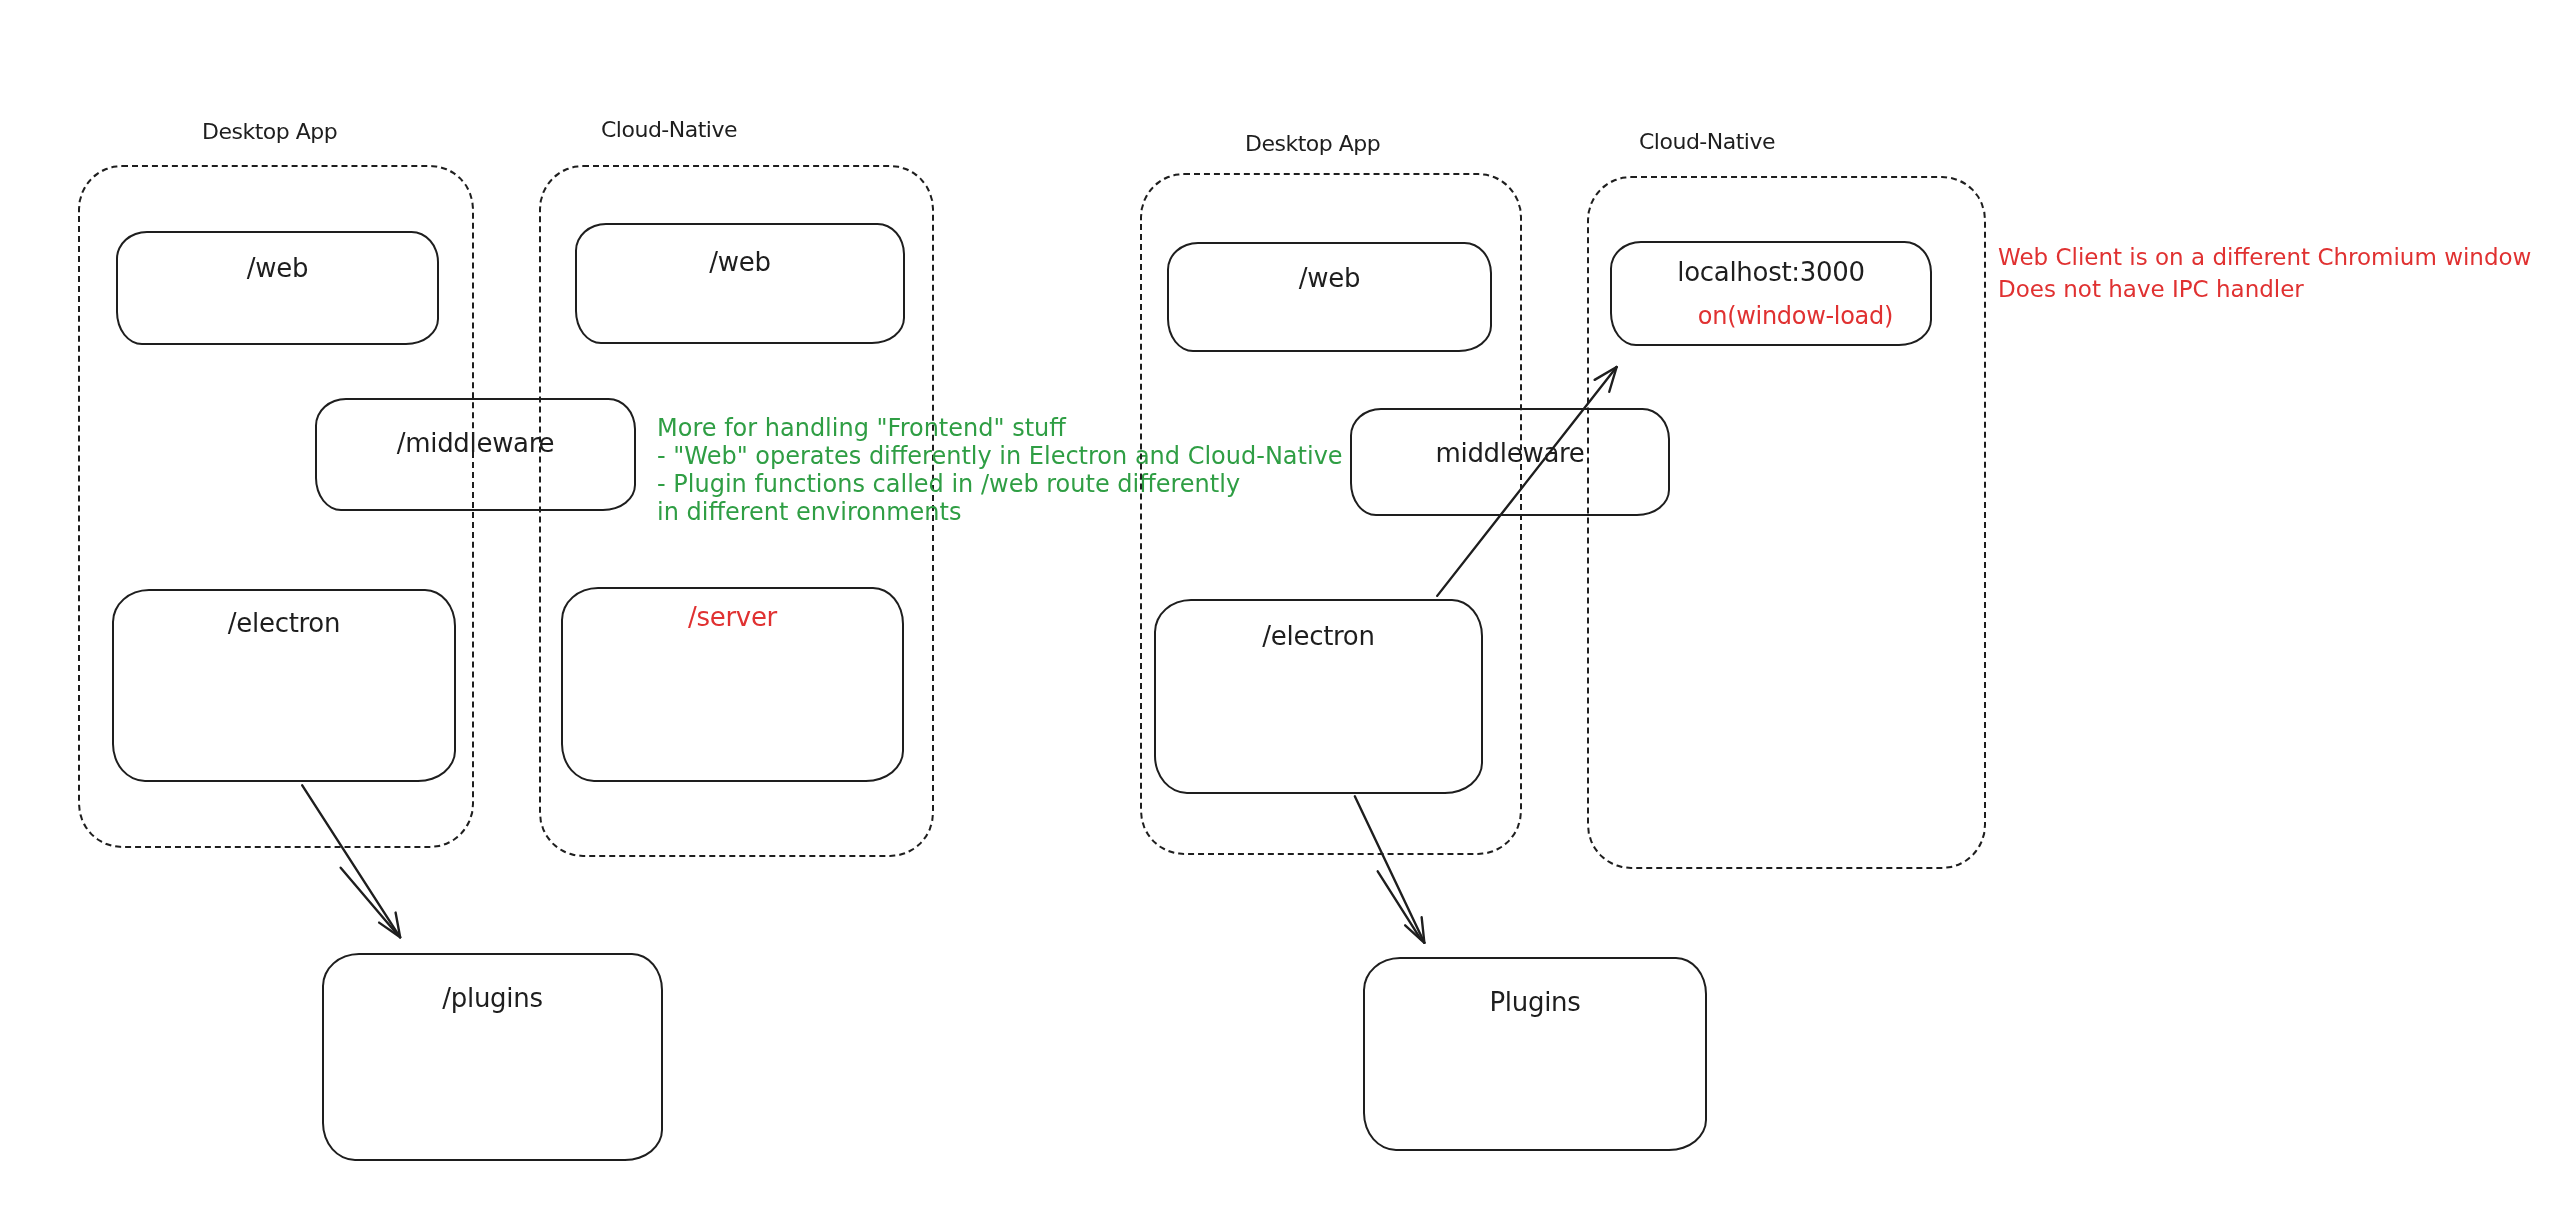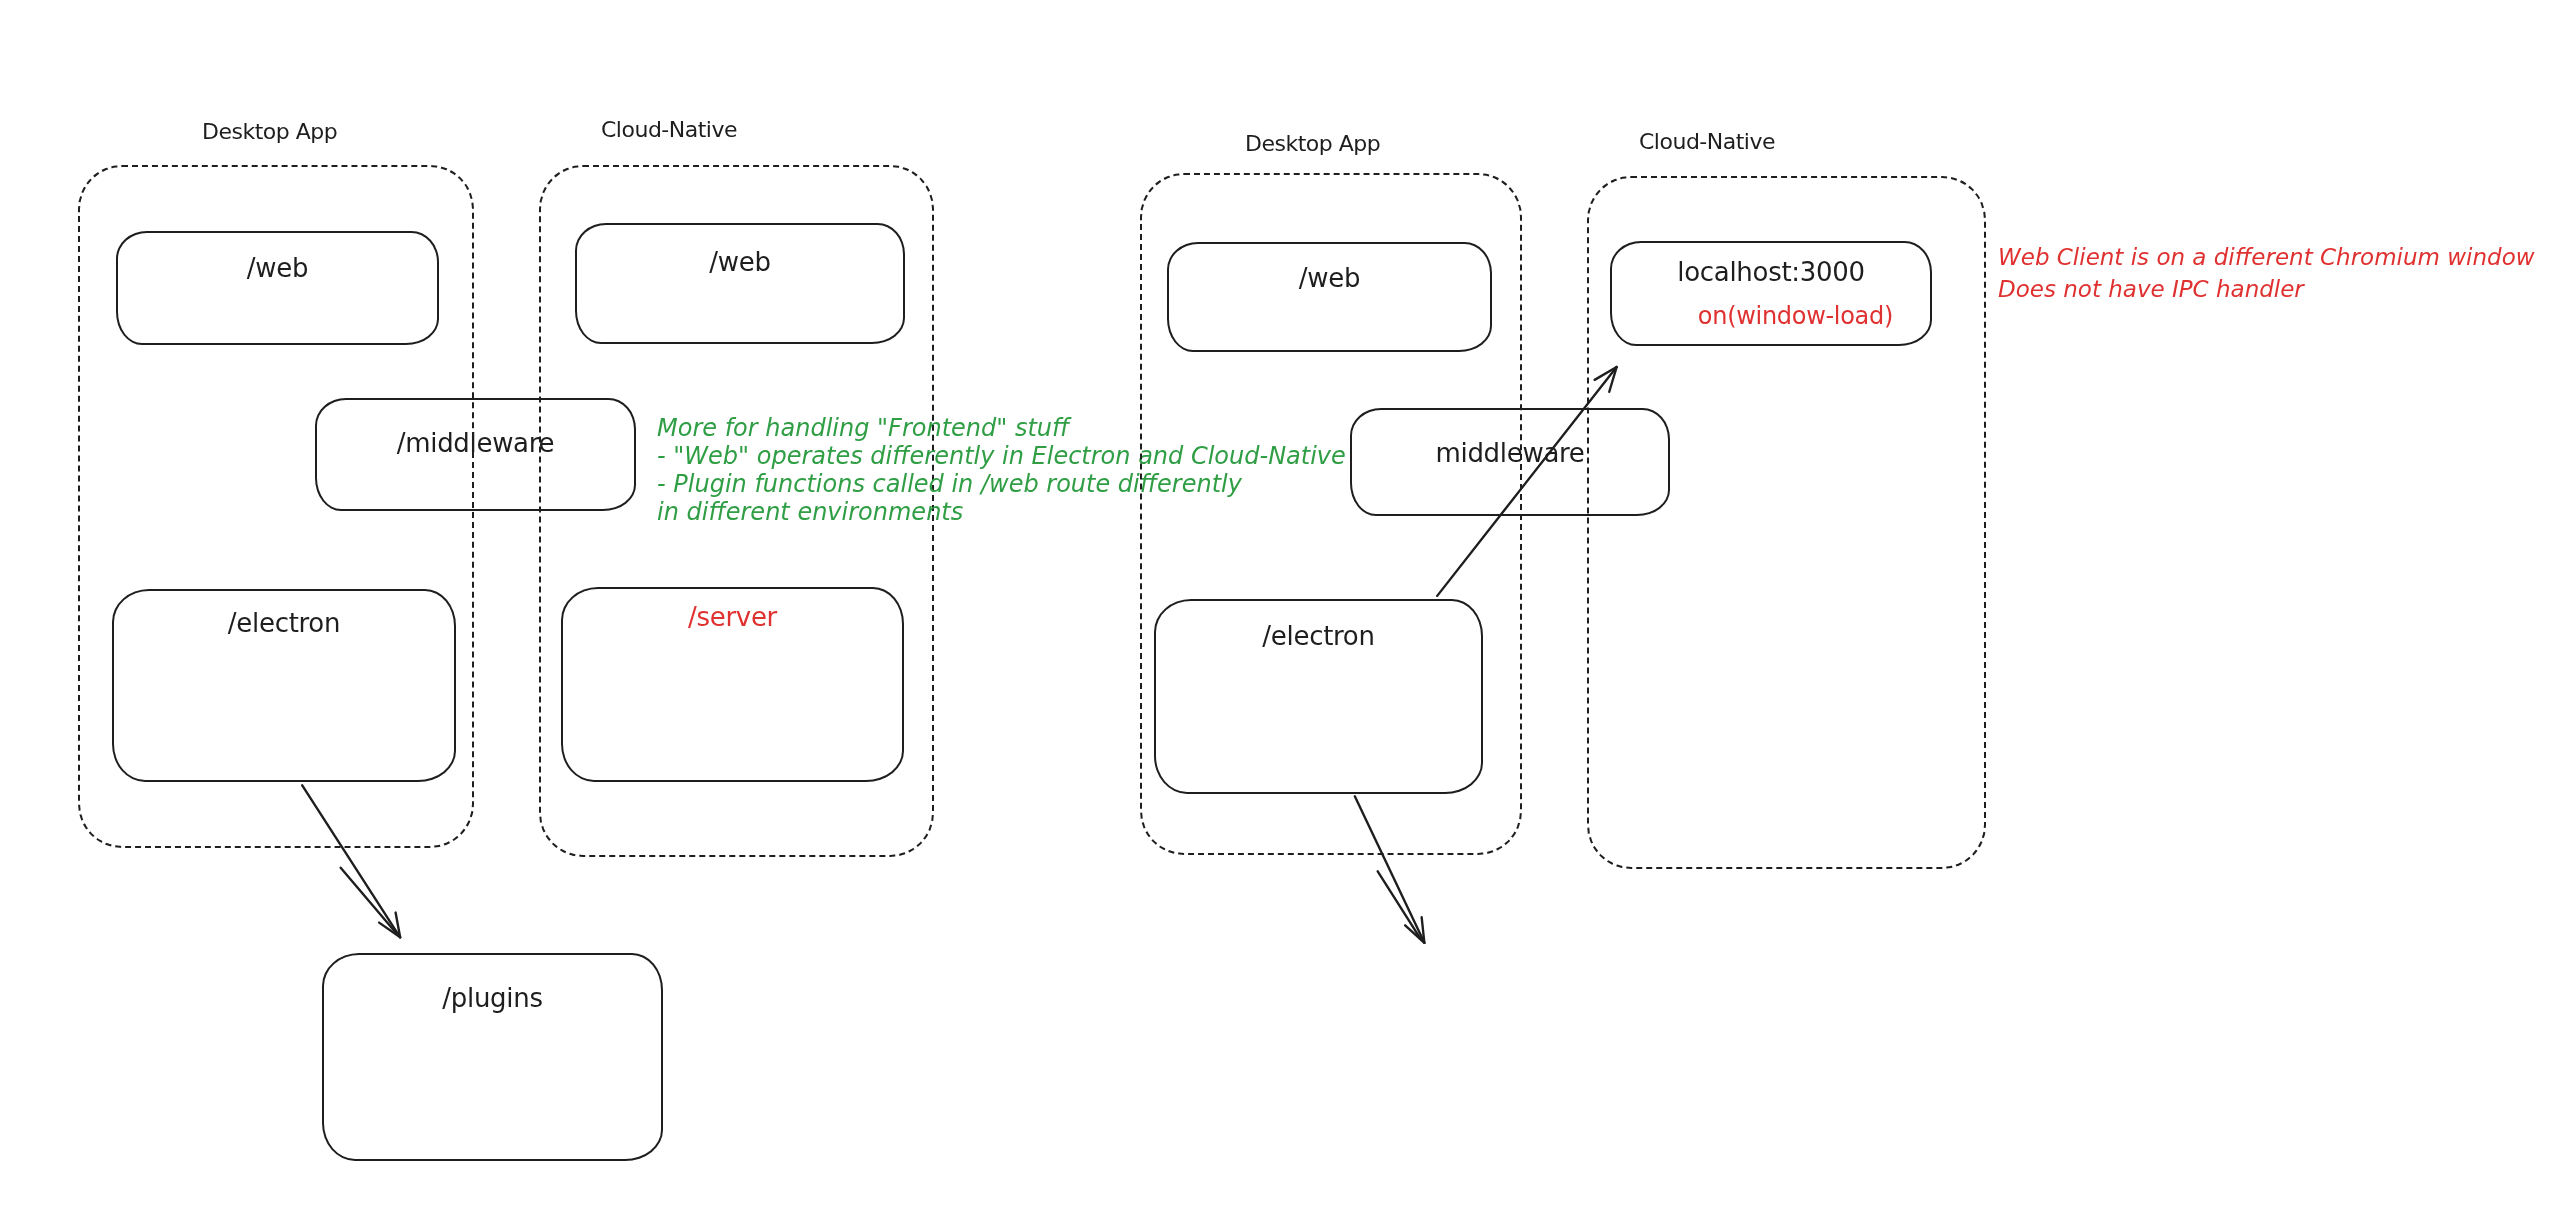--- a/index.html
+++ b/index.html
@@ -31,21 +31,20 @@
     box-sizing:border-box;
     text-align:center;
     font-size:26px;
     letter-spacing:-0.3px;
   }
   .r1{border-radius:31px 27.5px 33px 26px / 27.5px 31px 26px 33px;}
   .r2{border-radius:37px 31px 38px 33px / 33px 37px 31px 38px;}
   .note{
     position:absolute;
     white-space:nowrap;
-    font-style:italic;
   }
   .note div{white-space:nowrap;}
   .green{color:#2f9e44;}
   .red{color:#e03131;}
   svg.overlay{position:absolute;left:0;top:0;pointer-events:none;}
   .sub-label{position:absolute;right:37px;font-size:24px;}
 </style>
 </head>
 <body>
 
@@ -104,20 +103,23 @@
   </div>
 
   <div class="box r1" style="left:1350px;top:408px;width:320px;height:108px;padding-top:27.5px;">
     <span>middleware</span>
   </div>
 
   <div class="box r2" style="left:1154px;top:599px;width:329px;height:195px;padding-top:20px;">
     <span>/electron</span>
   </div>
 
+  <div class="box r2" style="left:1363px;top:957px;width:344px;height:194px;padding-top:28px;">
+    <span>Plugins</span>
+  </div>
 
   <div class="note red" style="left:1998px;top:241px;font-size:23px;line-height:32px;">
     <div>Web Client is on a different Chromium window</div>
     <div>Does not have IPC handler</div>
   </div>
 
   <svg class="overlay" width="2576" height="1232" viewBox="0 0 2814 1346">
 
     <g stroke="#1e1e1e" stroke-width="2.6" fill="none" stroke-linecap="round">
       <line x1="330" y1="858" x2="437" y2="1024"></line>

